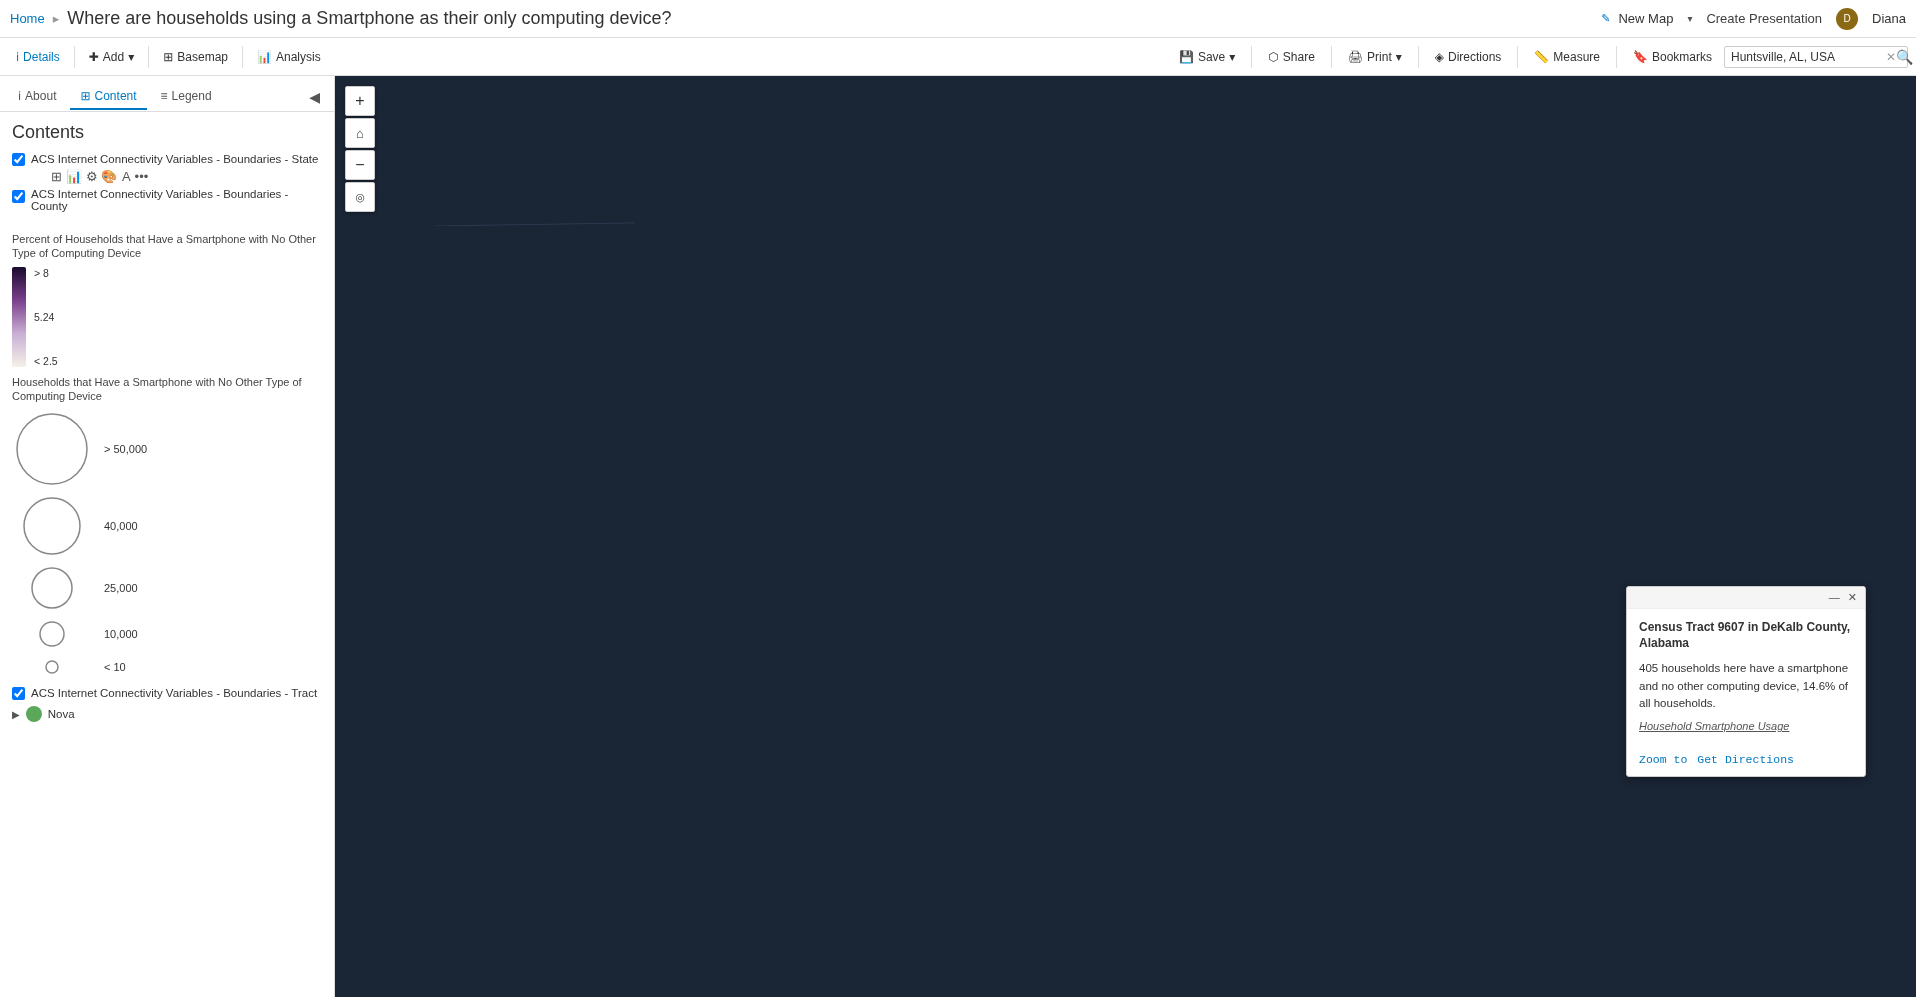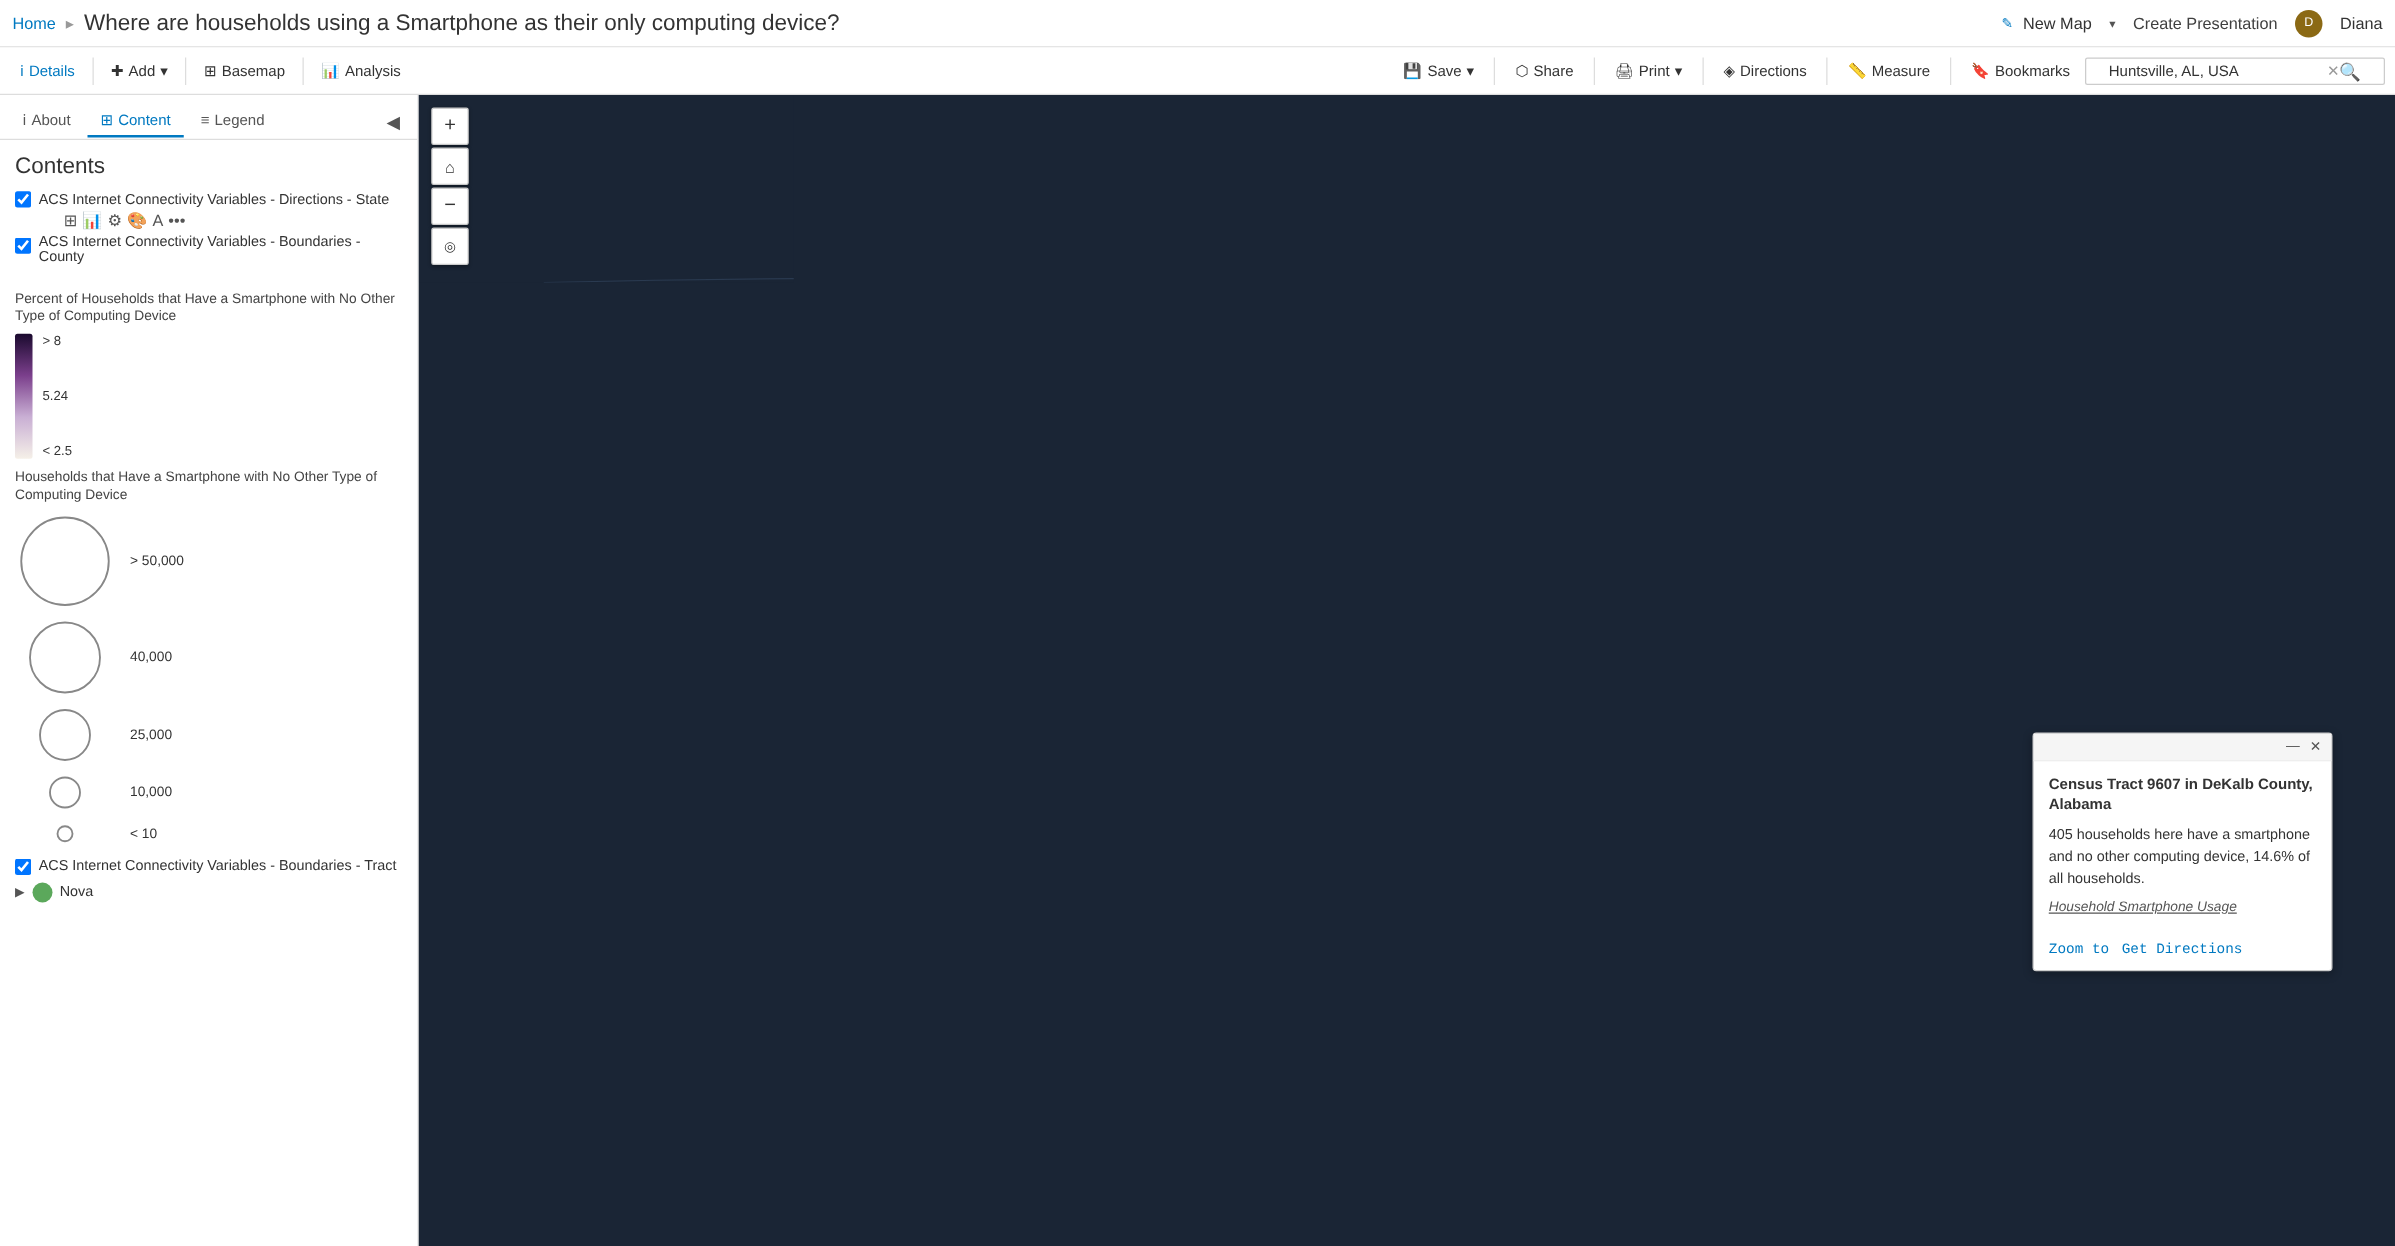--- a/index.html
+++ b/index.html
@@ -37,21 +37,21 @@
       display: flex; align-items: center; gap: 4px;
       padding: 4px 8px; cursor: pointer; color: #333; font-size: 12px;
       border-radius: 2px; border: none; background: none;
     }
     #toolbar .tool-btn.active { color: #0079c1; }
     #toolbar .tool-separator { width: 1px; height: 22px; background: #ddd; margin: 0 4px; }
     #toolbar .tool-right { margin-left: auto; display: flex; align-items: center; gap: 4px; }
     #toolbar .search-box {
       display: flex; align-items: center;
       border: 1px solid #ccc; border-radius: 2px;
-      padding: 2px 18px; width: 240px;
+      padding: 2px 6px; width: 184px;
     }
     #toolbar .search-box input {
       border: none; outline: none; font-size: 12px; width: 190px; color: #333;
     }
     #toolbar .search-box .close-icon { color: #999; cursor: pointer; font-size: 12px; }
 
     
     #main { display: flex; height: calc(997px - 76px); }
 
     
@@ -273,21 +273,21 @@
       </div>
       <span class="collapse-btn">◀</span>
     </div>
 
     <div id="panel-content">
       <div class="contents-title">Contents</div>
 
       <div class="layer-item">
         <input type="checkbox" class="layer-checkbox" checked="" style="">
         <div>
-          <span class="layer-label">ACS Internet Connectivity Variables - Directions - State</span>
+          <span class="layer-label">ACS Internet Connectivity Variables - Boundaries - State</span>
           <div class="layer-icons">
             <span class="layer-icon">⊞</span>
             <span class="layer-icon">📊</span>
             <span class="layer-icon">⚙</span>
             <span class="layer-icon">🎨</span>
             <span class="layer-icon">A</span>
             <span class="layer-icon">•••</span>
           </div>
         </div>
       </div>

